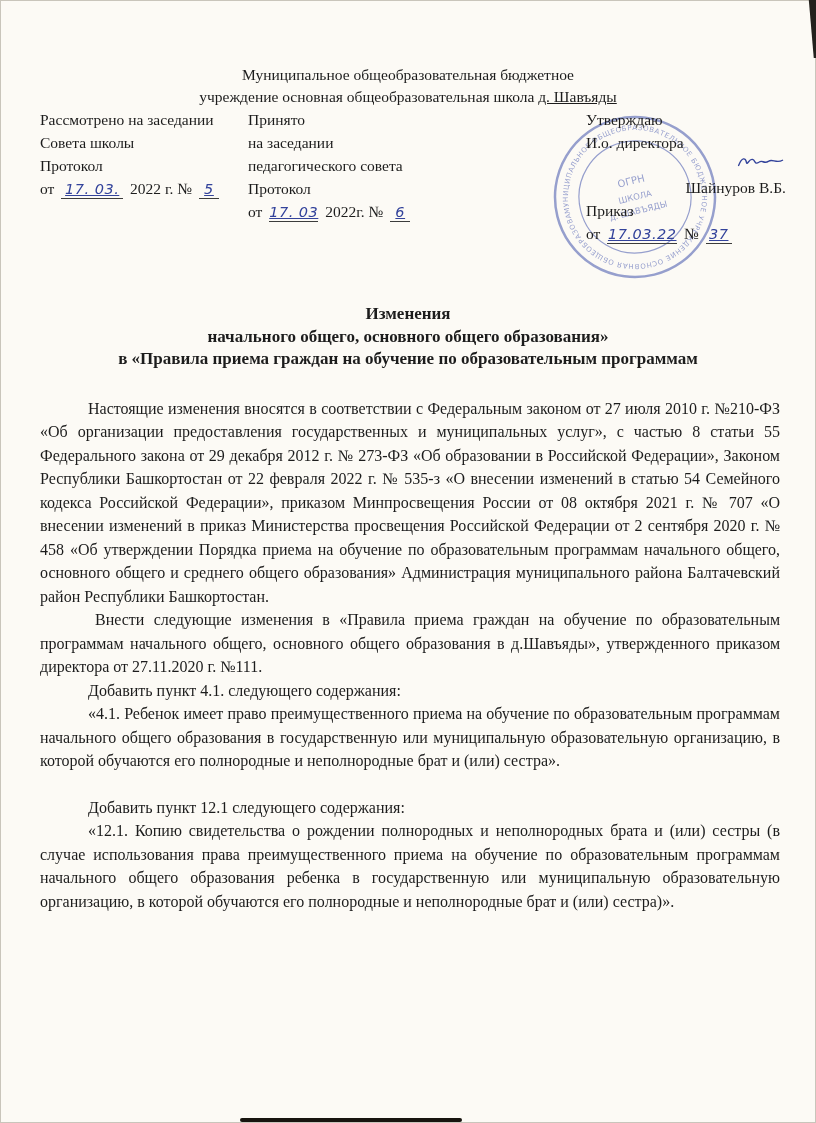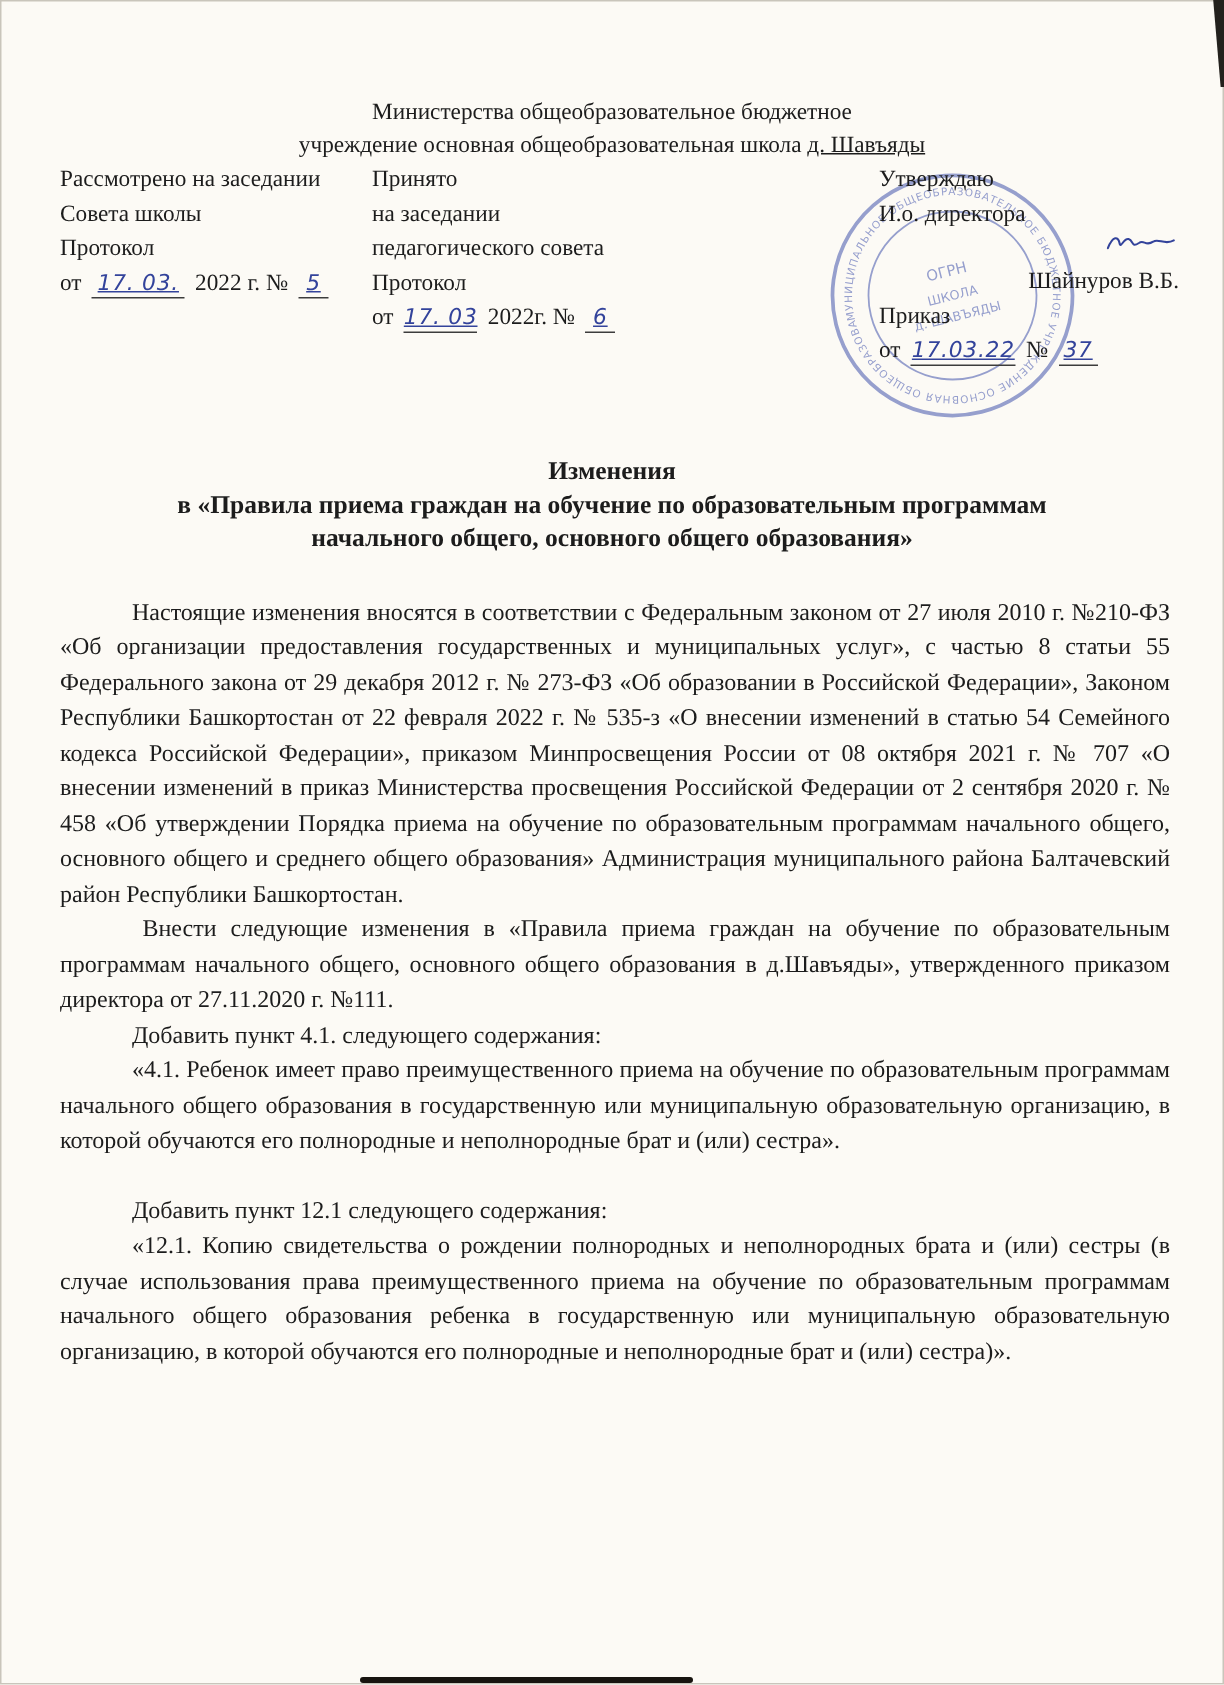--- a/index.html
+++ b/index.html
@@ -116,21 +116,21 @@
     </defs>
     <text fill="#4355ad" font-size="7" letter-spacing="0.6" font-family="DejaVu Sans, sans-serif">
       <textPath href="#stamp-ring">МУНИЦИПАЛЬНОЕ ОБЩЕОБРАЗОВАТЕЛЬНОЕ БЮДЖЕТНОЕ УЧРЕЖДЕНИЕ ОСНОВНАЯ ОБЩЕОБРАЗОВАТЕЛЬНАЯ ШКОЛА</textPath>
     </text>
     <text x="85" y="72" text-anchor="middle" fill="#4355ad" font-size="10" font-family="DejaVu Sans, sans-serif">ОГРН</text>
     <text x="85" y="88" text-anchor="middle" fill="#4355ad" font-size="8.5" font-family="DejaVu Sans, sans-serif">ШКОЛА</text>
     <text x="85" y="102" text-anchor="middle" fill="#4355ad" font-size="8.5" font-family="DejaVu Sans, sans-serif">д. ШАВЪЯДЫ</text>
   </svg>
 
   <div class="header">
-    <div>Министерства  общеобразовательное  бюджетное</div>
+    <div>Муниципальное  общеобразовательная  бюджетное</div>
     <div><span>учреждение основная общеобразовательная школа </span><span class="u">д. Шавъяды</span></div>
   </div>
 
   <div class="approvals">
 
     <div class="col-reviewed">
       <div>Рассмотрено на заседании</div>
       <div>Совета школы</div>
       <div>Протокол</div>
       <div class="from-line">
@@ -169,22 +169,22 @@
         <span class="hw uline w70">17.03.22</span>
         <span>№</span>
         <span class="hw uline w26">37</span>
       </div>
     </div>
 
   </div>
 
   <div class="doc-title">
     <div>Изменения</div>
+    <div>начального общего, основного общего образования»</div>
     <div>в «Правила приема граждан на обучение по образовательным программам</div>
-    <div>начального общего, основного общего образования»</div>
   </div>
 
   <div class="doc-body">
     <p>Настоящие изменения вносятся в соответствии с Федеральным законом от 27 июля 2010 г. №210-ФЗ «Об организации предоставления государственных и муниципальных услуг», с частью 8 статьи 55 Федерального закона от 29 декабря 2012 г. № 273-ФЗ «Об образовании в Российской Федерации», Законом Республики Башкортостан от 22 февраля 2022 г. № 535-з «О внесении изменений в статью 54 Семейного кодекса Российской Федерации», приказом Минпросвещения России от 08 октября 2021 г. № 707 «О внесении изменений в приказ Министерства просвещения Российской Федерации от 2 сентября 2020 г. № 458 «Об утверждении Порядка приема на обучение по образовательным программам начального общего, основного общего и среднего общего образования» Администрация муниципального района Балтачевский район Республики Башкортостан.</p>
     <p class="indent-lg">Внести следующие изменения в «Правила приема граждан на обучение по образовательным программам начального общего, основного общего образования в д.Шавъяды», утвержденного приказом директора от 27.11.2020 г. №111.</p>
     <p>Добавить пункт 4.1. следующего содержания:</p>
     <p>«4.1. Ребенок имеет право преимущественного приема на обучение по образовательным программам начального общего образования в государственную или муниципальную образовательную организацию, в которой обучаются его полнородные и неполнородные брат и (или) сестра».</p>
     <div class="gap"></div>
     <p>Добавить пункт 12.1 следующего содержания:</p>
     <p>«12.1. Копию свидетельства о рождении полнородных и неполнородных брата и (или) сестры (в случае использования права преимущественного приема на обучение по образовательным программам начального общего образования ребенка в государственную или муниципальную образовательную организацию, в которой обучаются его полнородные и неполнородные брат и (или) сестра)».</p>

